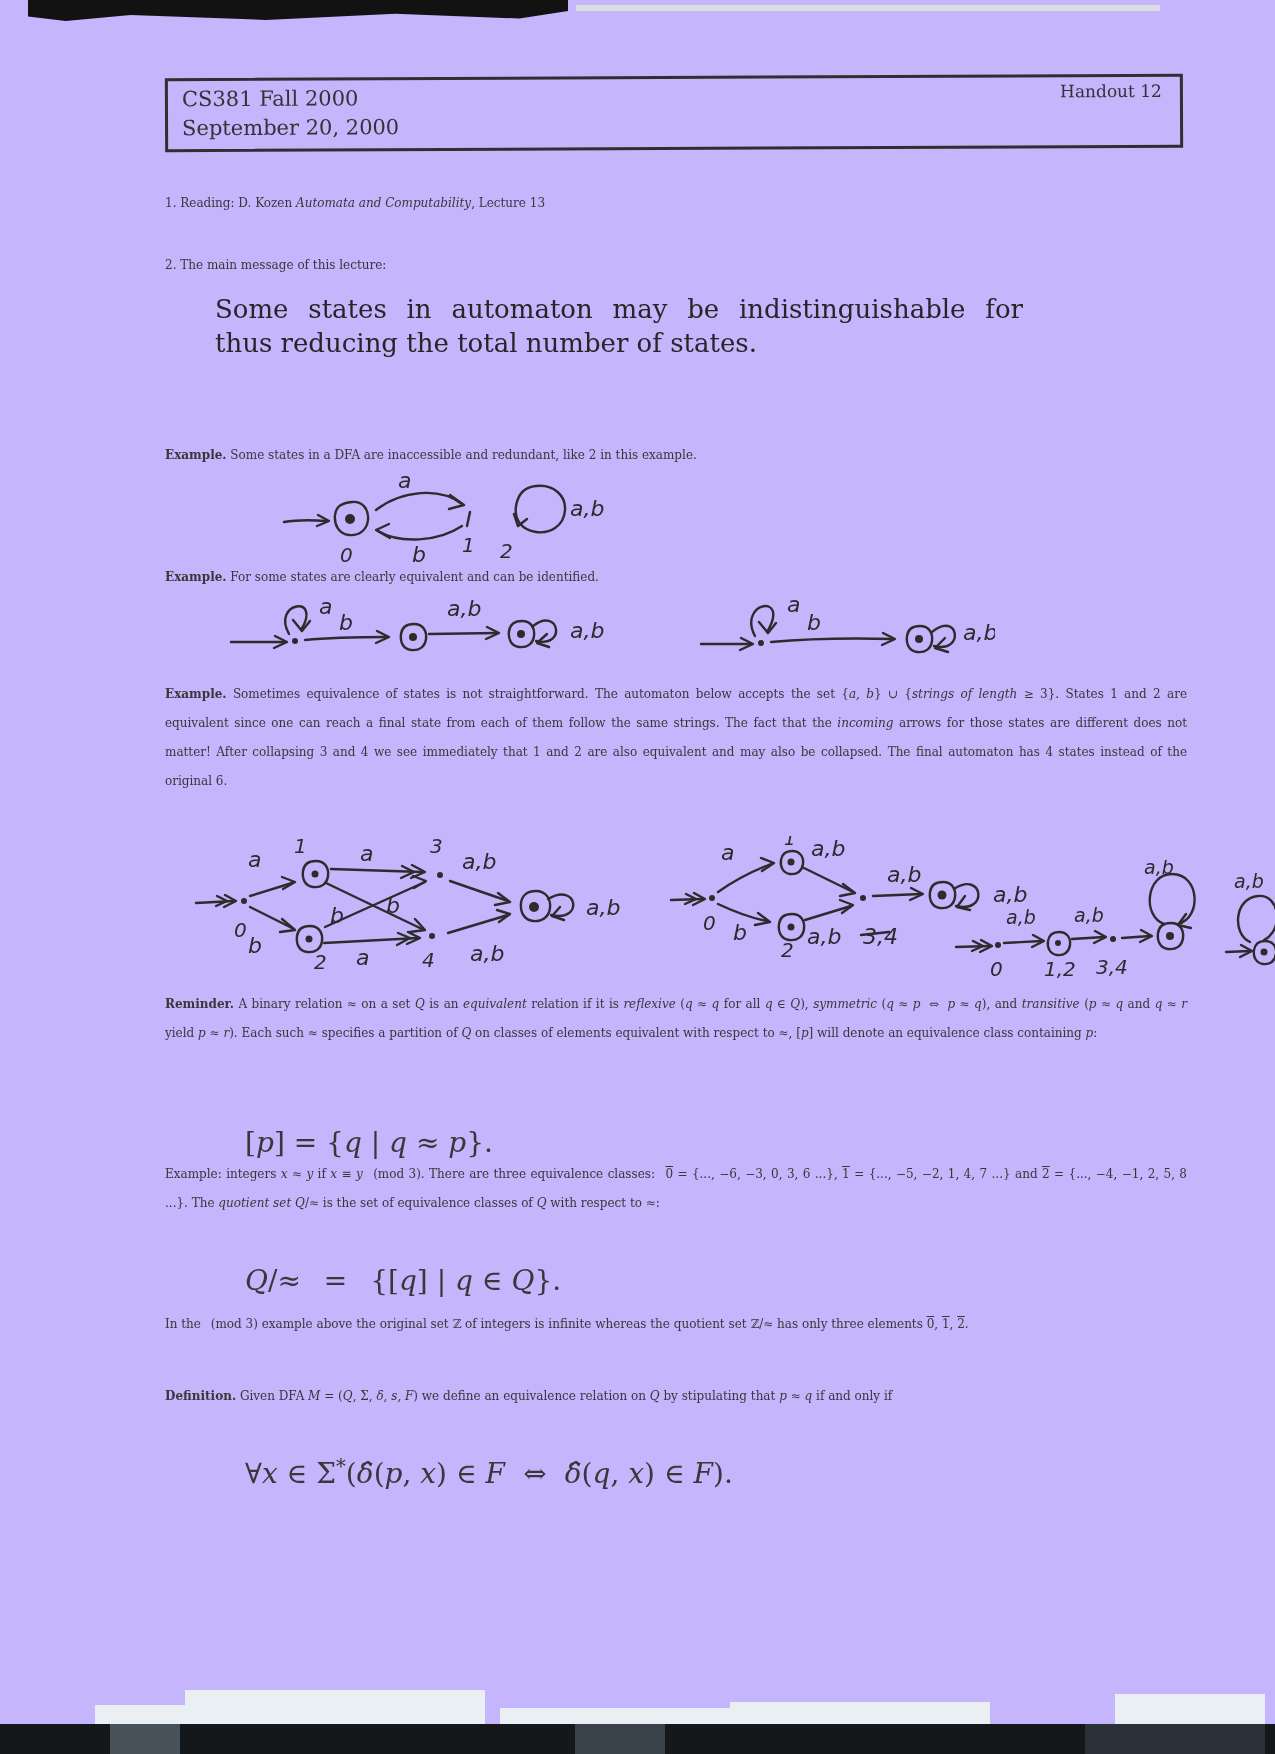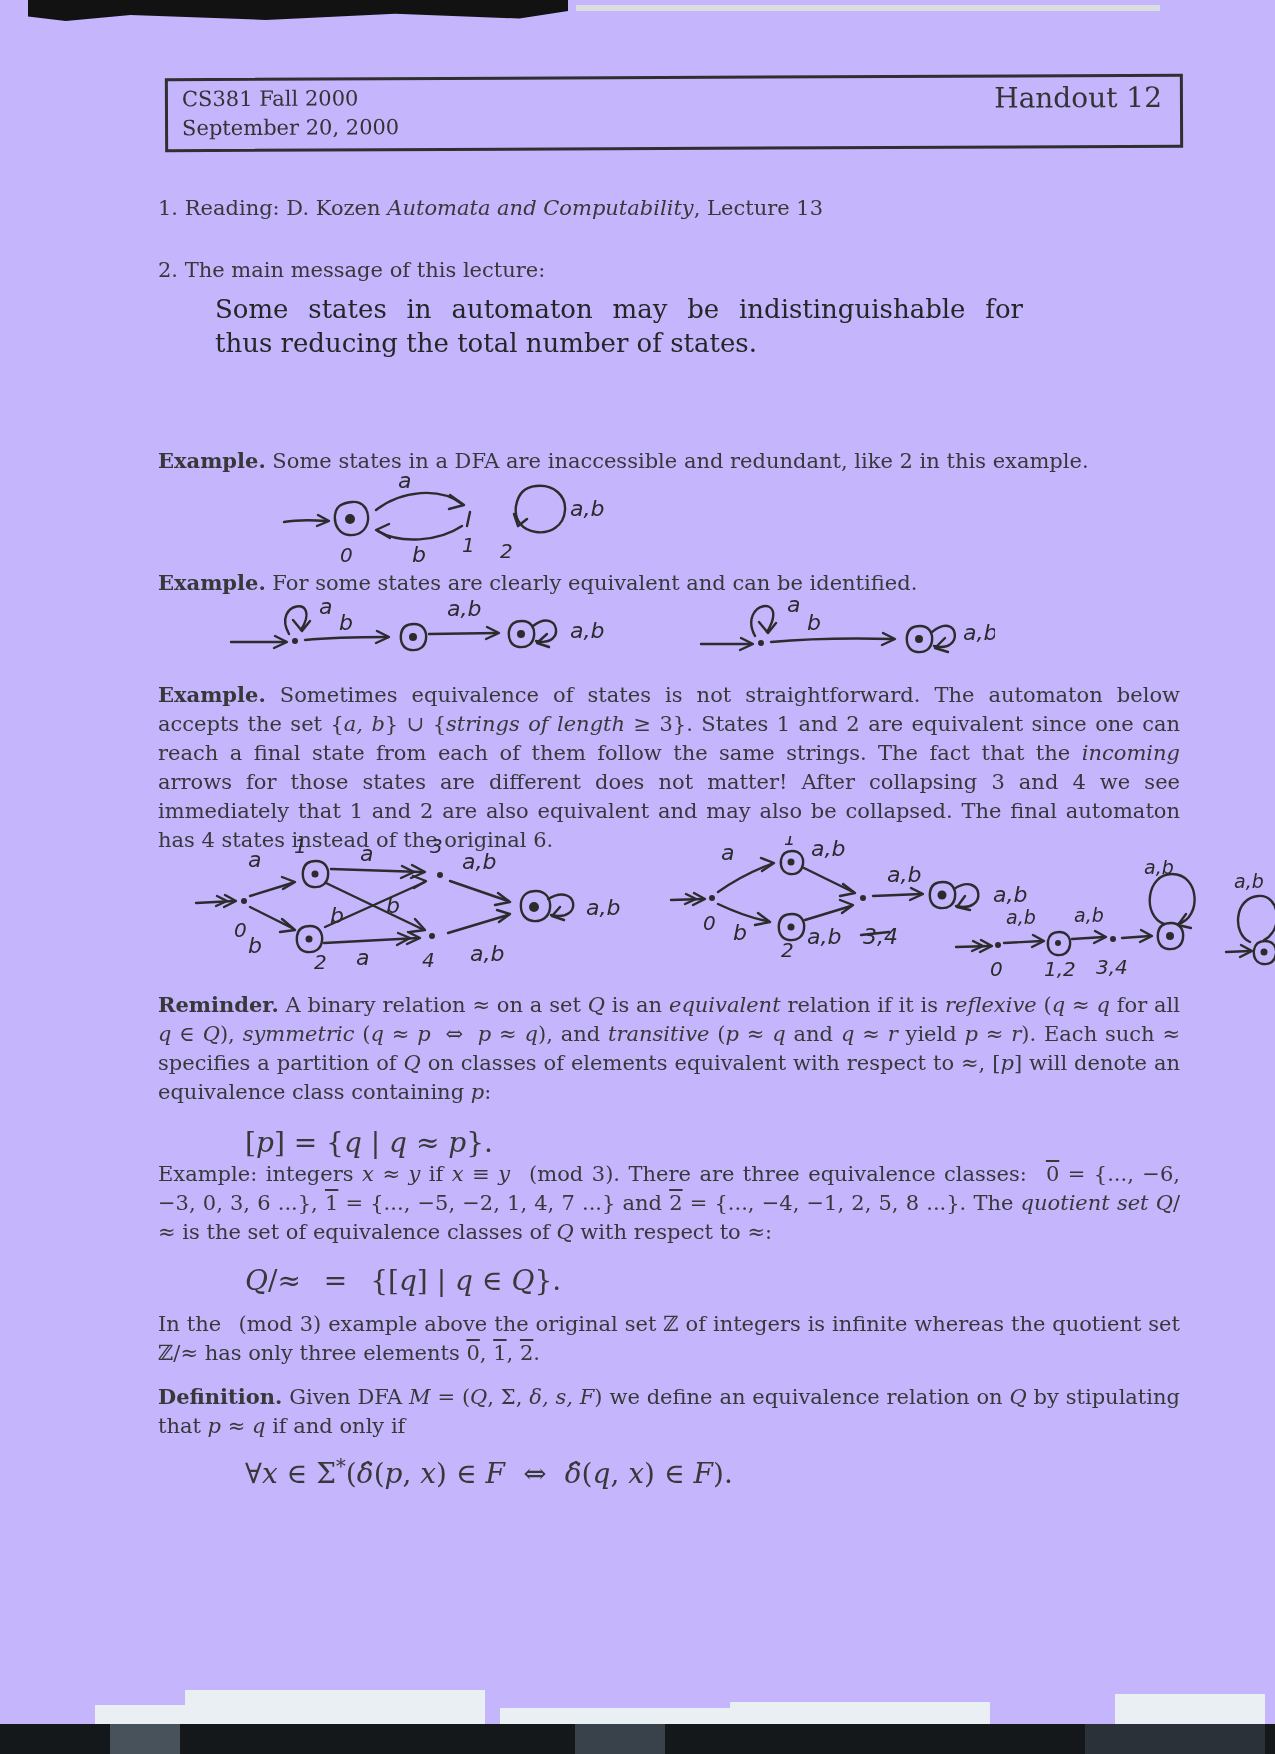--- a/index.html
+++ b/index.html
@@ -9,23 +9,23 @@
   .bar-top{position:absolute;top:0;left:28px;width:540px;height:21px;background:#121212;
            clip-path:polygon(0 0,100% 0,100% 52%,91% 88%,68% 66%,44% 95%,19% 72%,7% 100%,0 78%);}
   .bar-top-line{position:absolute;top:5px;left:576px;width:584px;height:6px;background:#d9dde0;}
   .sky{position:absolute;background:#e9eff3;}
   .bar-bottom{position:absolute;left:0;top:1724px;width:1275px;height:30px;background:#15181a;}
   .patch{position:absolute;top:0;height:30px;}
   
   .hbox{position:absolute;left:165px;top:76px;width:1012px;height:68px;border:3px solid #2f2f2f;
         transform:rotate(-0.25deg);}
   .hleft{position:absolute;left:14px;top:4px;font-size:21px;line-height:29px;color:#333;}
-  .hright{position:absolute;right:18px;top:4px;font-size:28px;color:#333;}
+  .hright{position:absolute;right:18px;top:4px;font-size:17px;color:#333;}
   
-  .line,.para{position:absolute;left:158px;width:1022px;font-size:21px;color:#383838;}
+  .line,.para{position:absolute;left:165px;width:1022px;font-size:12px;color:#383838;}
   .para{text-align:justify;line-height:29px;}
   .keymsg{position:absolute;left:215px;top:292px;width:808px;font-weight:normal;font-size:26px;
           line-height:34px;color:#262626;}
   .kl{text-align:justify;text-align-last:justify;}
   .eq{position:absolute;left:245px;font-size:28px;color:#383838;}
   .b{font-weight:bold;}
   .i{font-style:italic;}
   .ov{text-decoration:overline;}
   .sup{vertical-align:super;font-size:70%;}
   

